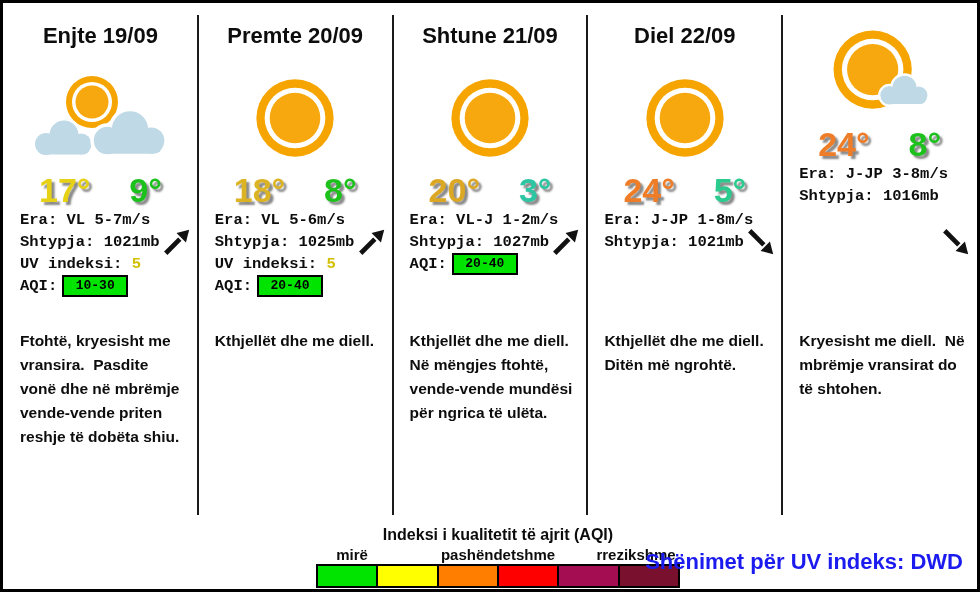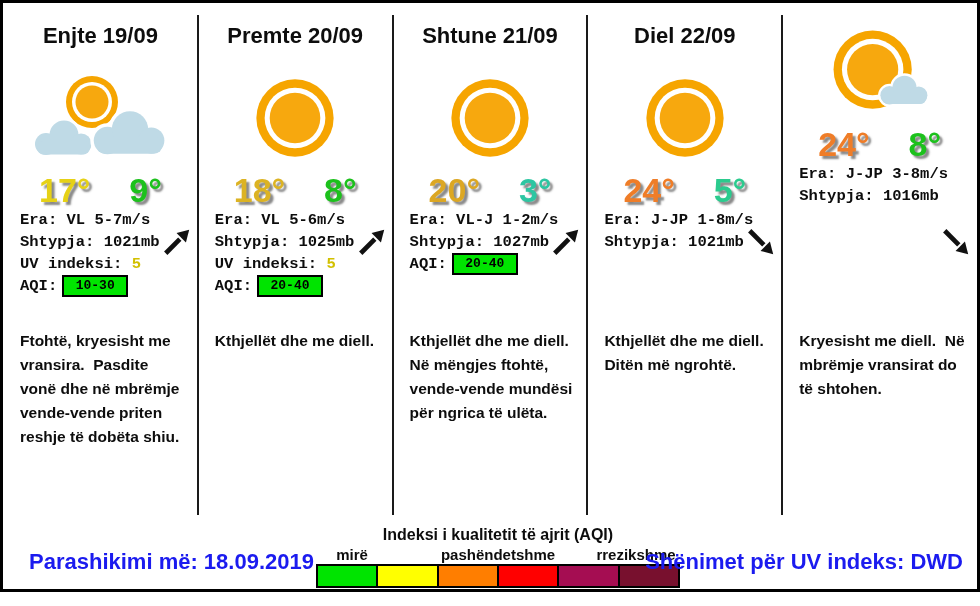--- a/index.html
+++ b/index.html
@@ -201,21 +201,20 @@
     </div>
     <div class="wind-arrow arrow-se">
       <svg viewBox="0 0 32 32">
             <use href="#def-arrow-ne"></use>
           </svg>
     </div>
     <div class="desc">Kryesisht me diell.  Në mbrëmje vransirat do të shtohen.</div>
   </div>
     </div>
   <div class="footer">
-    <div class="forecast-date blue-note" style="color: rgb(27, 27, 239);">Parashikimi më: 18.09.2019</div>
     <div class="aqi-legend">
       <div class="aqi-title">Indeksi i kualitetit të ajrit (AQI)</div>
       <div class="aqi-labels">
         <span class="aqi-label-good">mirë</span>
         <span class="aqi-label-mid">pashëndetshme</span>
         <span class="aqi-label-bad">rrezikshme</span>
       </div>
       <div class="aqi-bar">
           <div class="aqi-seg" style="background: rgb(0, 228, 0);"></div>
           <div class="aqi-seg" style="background: rgb(255, 255, 0);"></div>

